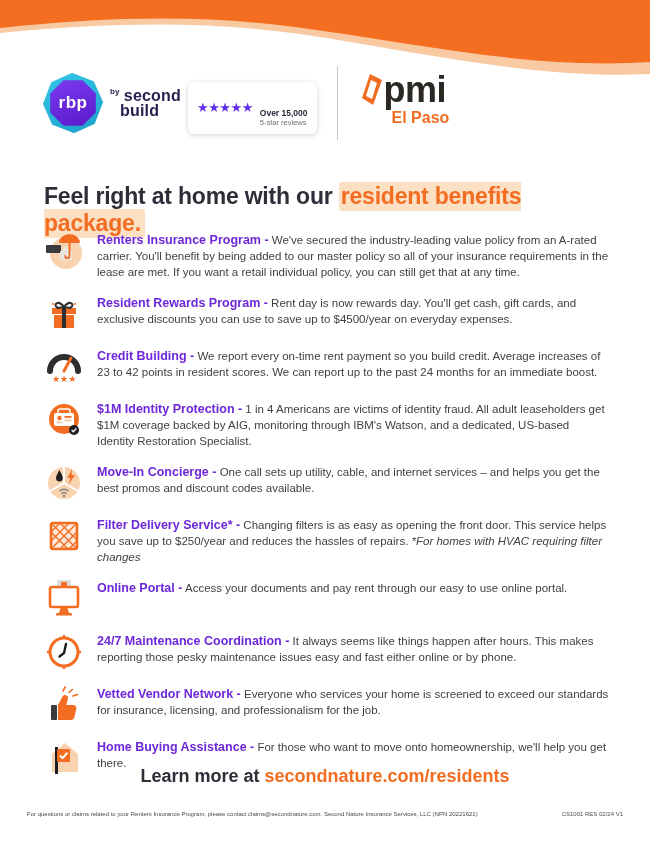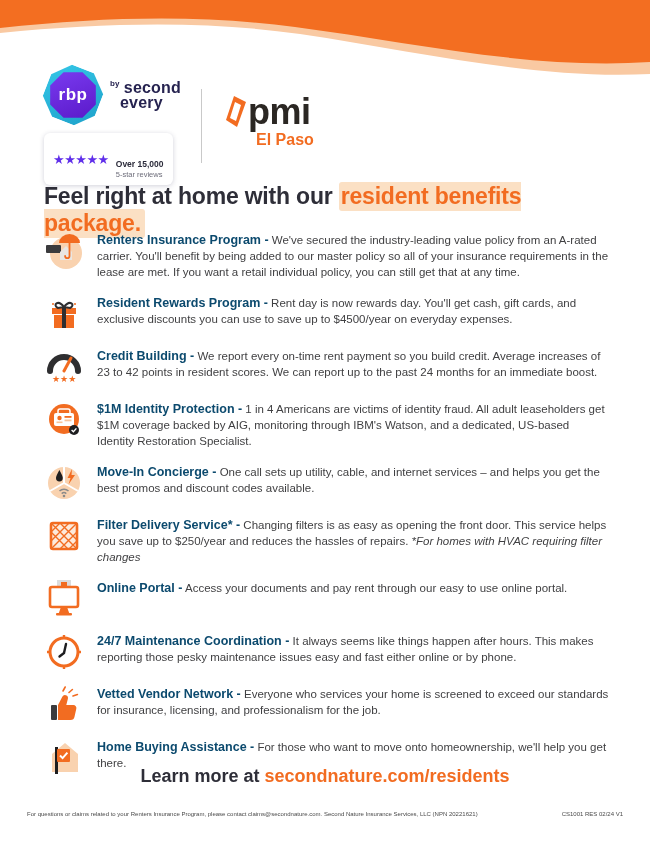--- a/index.html
+++ b/index.html
@@ -3,21 +3,21 @@
 <meta charset="utf-8">
 <style>
   html,body{margin:0;padding:0;background:#fff;}
   .page{position:relative;width:650px;height:841px;background:#fff;overflow:hidden;
         font-family:"Liberation Sans",sans-serif;color:#3f3f41;}
   .wave{position:absolute;top:0;left:0;width:650px;height:84px;}
   .wave svg{display:block;width:100%;height:100%;}
 
   
   .logos{position:absolute;top:66px;left:44px;display:flex;align-items:center;gap:20px;}
-  .rbp-block{display:flex;flex-direction:column;}
+  .rbp-block{display:flex;flex-direction:row;gap:7px;}
   .rbp-top{display:flex;align-items:center;gap:8px;}
   .badge{position:relative;width:58px;height:58px;flex:0 0 58px;}
   .badge .teal,.badge .purple{position:absolute;inset:0;
      clip-path:polygon(30% 2%,70% 2%,98% 30%,98% 70%,70% 98%,30% 98%,2% 70%,2% 30%);}
   .badge .teal{background:linear-gradient(135deg,#35c8e8,#1da0c9);transform:rotate(21deg);}
   .badge .purple{background:linear-gradient(160deg,#7a3bf0,#5a19c9);transform:scale(.82);}
   .badge .rbp-txt{position:absolute;inset:0;display:flex;align-items:center;justify-content:center;
      color:#fff;font-weight:bold;font-size:17px;letter-spacing:.5px;}
   .sn-text{line-height:1;color:#262350;}
   .sn-by{font-size:8px;font-weight:bold;vertical-align:top;}
@@ -38,21 +38,21 @@
   .main-title{position:absolute;top:183px;left:44px;width:580px;font-size:23px;
      font-weight:600;color:#2e2e38;letter-spacing:-.2px;}
   .hl{font-weight:800;color:#f26c21;background:#fbe0c4;padding:1px 4px 2px 2px;border-radius:3px;}
 
   
   .benefits{position:absolute;top:231px;left:44px;width:570px;display:flex;flex-direction:column;gap:13px;}
   .benefit{display:flex;gap:13px;align-items:flex-start;}
   .bicon{flex:0 0 40px;width:40px;height:40px;}
   .bicon svg{display:block;width:40px;height:40px;}
   .btext{margin:1px 0 0 0;font-size:11.5px;line-height:1.38;color:#3f3f41;width:512px;}
-  .btitle{font-size:12.5px;font-weight:bold;color:#0c4a6e;}
+  .btitle{font-size:12.5px;font-weight:bold;color:#6d28d9;}
   .bnote{font-style:italic;}
 
   
   .learn-more{position:absolute;top:766px;left:0;width:650px;text-align:center;
      font-size:18px;font-weight:600;color:#2e2e38;}
   .learn-link{color:#f26c21;font-weight:800;text-decoration:none;}
   .legal{position:absolute;top:811px;left:27px;width:596px;display:flex;
      justify-content:space-between;font-size:6px;color:#4a4a4a;}
   .legal .doc-code{margin-left:30px;white-space:nowrap;}
 </style>
@@ -72,21 +72,21 @@
     <div class="rbp-block">
       <div class="rbp-top">
         <div class="badge">
           <div class="teal"></div>
           <div class="purple"></div>
           <div class="rbp-txt">rbp</div>
         </div>
         <div class="sn-text">
           <div><span class="sn-by">by</span>
                <span class="sn-l1">second</span></div>
-          <div class="sn-l2">every</div>
+          <div class="sn-l2">build</div>
         </div>
       </div>
       <div class="reviews">
         <span class="stars">★★★★★</span>
         <span>
           <div class="rev-l1">Over 15,000</div>
           <div class="rev-l2">5-star reviews</div>
         </span>
       </div>
     </div>

